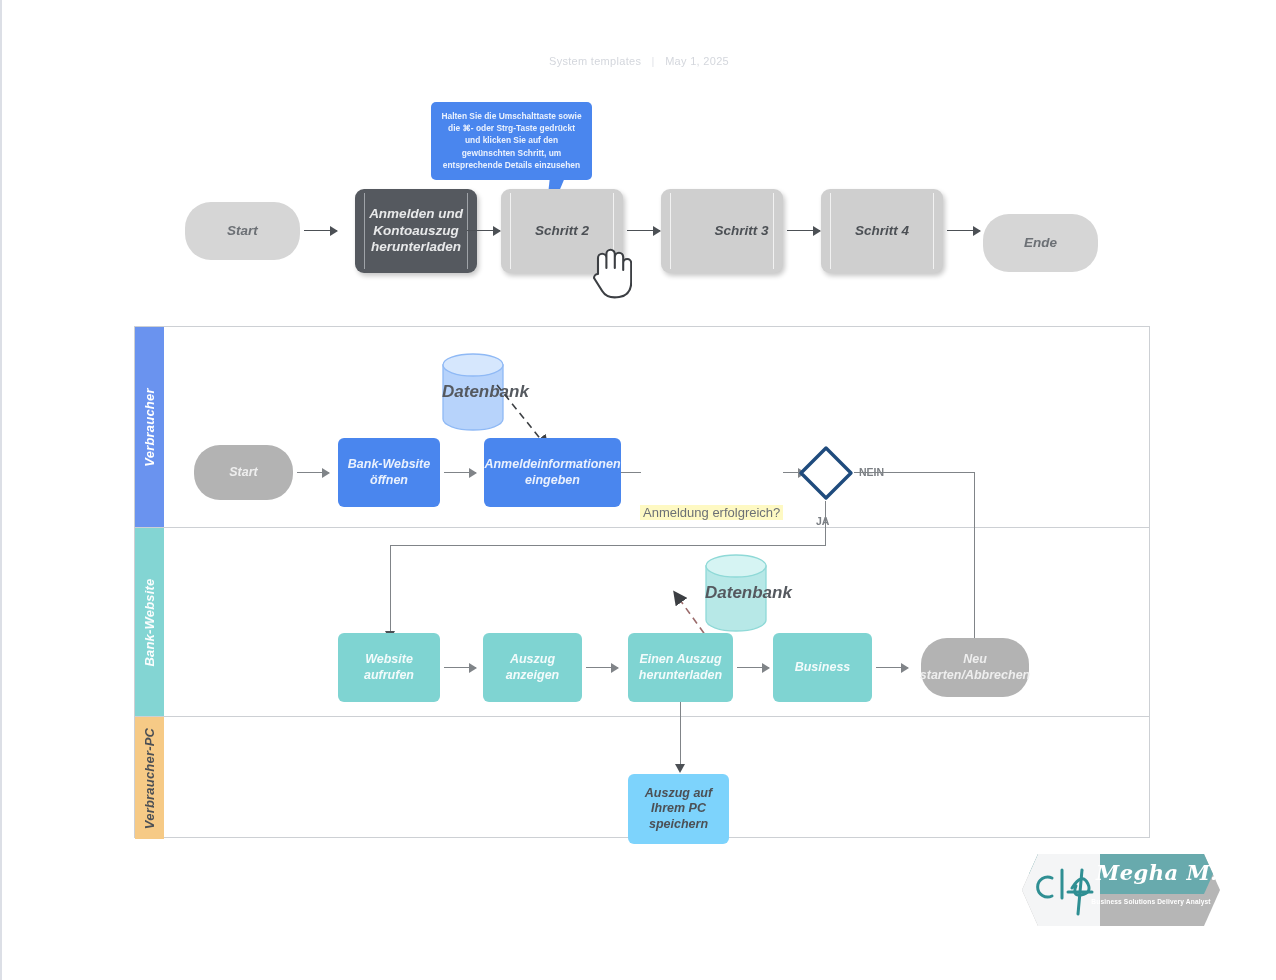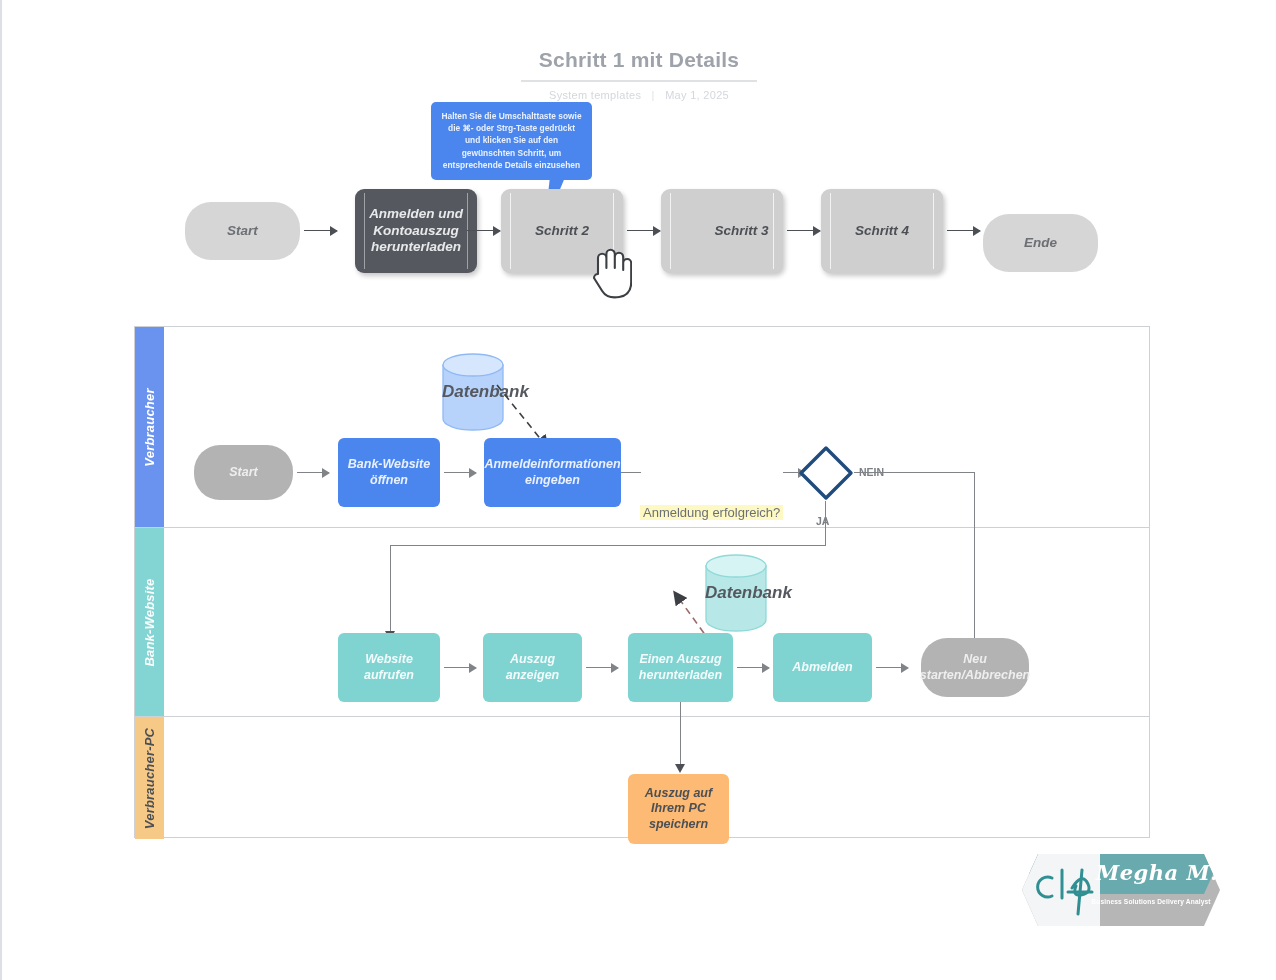--- a/index.html
+++ b/index.html
@@ -88,21 +88,21 @@
   .lane-div{position:absolute;left:0;width:100%;height:1px;background:#cdd0d4;}
 
   
   .lane1 .lane-head{background:#6a93ef;} .lane1 .lane-head span{color:#fff;}
   .lane2 .lane-head{background:#83d5d3;} .lane2 .lane-head span{color:#fbfdfd;}
   .lane3 .lane-head{background:#f6ca86;} .lane3 .lane-head span{color:#4c5055;}
 
   
   .n-blue{background:#4a86ee;color:#eaf1fd;font-size:12.5px;font-weight:bold;}
   .n-teal{background:#7fd4d2;color:#f3fbfb;font-size:12.5px;font-weight:bold;}
-  .n-orange{background:#fdba74;color:#4c5055;font-size:12.5px;font-weight:bold;}
+  .n-orange{background:#7dd3fc;color:#4c5055;font-size:12.5px;font-weight:bold;}
   .n-grey{background:#b3b3b3;color:#eeeeee;font-size:12.5px;font-weight:bold;}
 
   
   .db{position:absolute;}
   .db-label{
     position:absolute;width:100%;top:50%;transform:translateY(-50%);
     text-align:right;font-style:italic;font-weight:bold;font-size:17px;color:#55595f;
     white-space:nowrap;
   }
   .edge-lbl{
@@ -133,21 +133,20 @@
     position:absolute;left:70px;top:50px;width:146px;text-align:center;
     font-size:6.6px;font-weight:bold;color:#ffffff;letter-spacing:.15px;
   }
 </style>
 </head>
 <body>
 
 <div id="page">
 
   <div id="header">
-    <div id="doc-title">Schritt 1 mit Details</div>
     <div id="doc-sub">
       <span>System templates</span>
       <span class="sep">|</span>
       <span>May 1, 2025</span>
     </div>
   </div>
 
   <div id="tooltip-tail"></div>
   <div id="tooltip">
     <span>Halten Sie die Umschalttaste sowie die ⌘- oder Strg-Taste gedrückt und klicken Sie auf den gewünschten Schritt, um entsprechende Details einzusehen</span>
@@ -262,21 +261,21 @@
 
     <div class="node n-teal" style="left:203px;top:306px;width:102px;height:69px;padding:0 6px;">Website aufrufen</div>
     <div class="arrow light" style="left:309px;top:340px;width:32px;"></div>
 
     <div class="node n-teal" style="left:348px;top:306px;width:99px;height:69px;padding:0 6px;">Auszug anzeigen</div>
     <div class="arrow light" style="left:451px;top:340px;width:32px;"></div>
 
     <div class="node n-teal" style="left:493px;top:306px;width:105px;height:69px;padding:0 1px;">Einen Auszug herunterladen</div>
     <div class="arrow light" style="left:602px;top:340px;width:32px;"></div>
 
-    <div class="node n-teal" style="left:638px;top:306px;width:99px;height:69px;">Abmelden</div>
+    <div class="node n-teal" style="left:638px;top:306px;width:99px;height:69px;">Business</div>
     <div class="arrow light" style="left:741px;top:340px;width:32px;"></div>
 
     <div class="node term n-grey" style="left:786px;top:311px;width:108px;height:59px;padding:0 5px;">Neu starten/Abbrechen</div>
 
     <div class="ln ln-v" style="left:545px;top:375px;height:66px;"></div>
     <div class="tip-down" style="left:540px;top:437px;"></div>
 
     <div class="node n-orange" style="left:493px;top:447px;width:101px;height:70px;padding:0 6px;">Auszug auf Ihrem PC speichern</div>
   </div>
 

